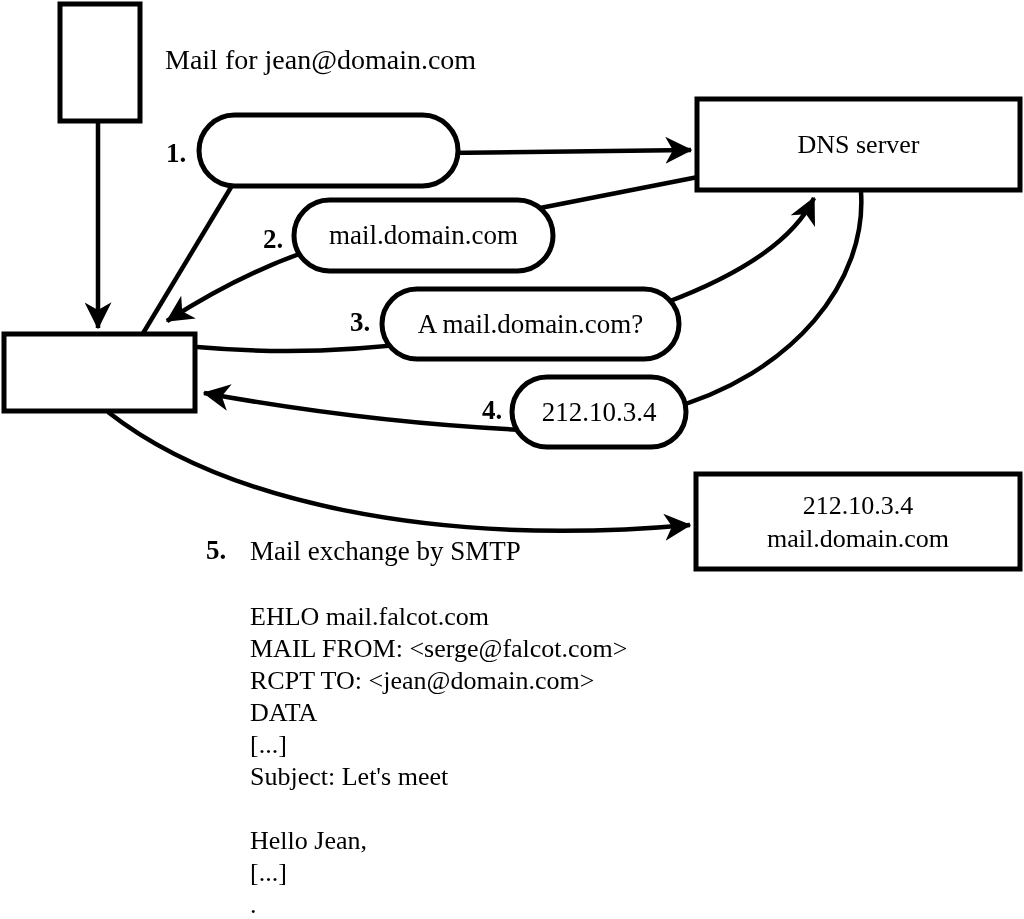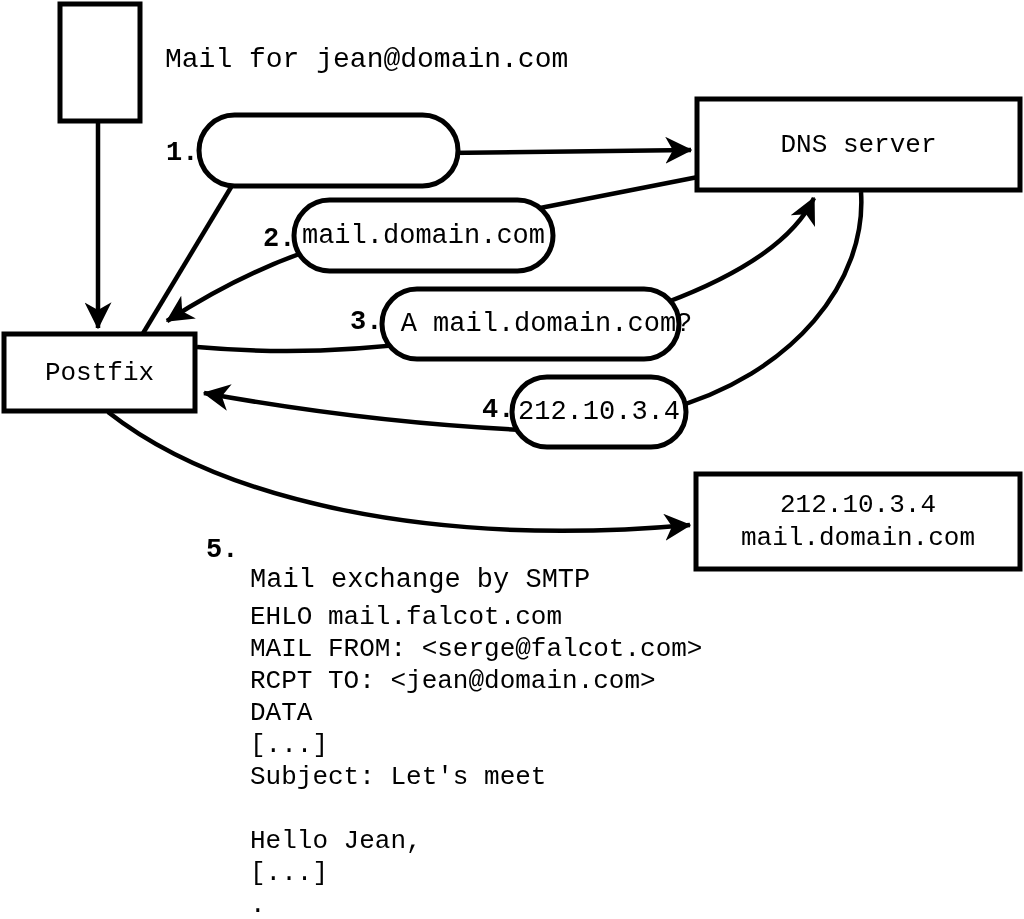--- a/index.html
+++ b/index.html
@@ -5,21 +5,21 @@
   html, body {
     margin: 0;
     padding: 0;
     background: #ffffff;
   }
   .canvas {
     position: relative;
     width: 1024px;
     height: 919px;
     background: #ffffff;
-    font-family: Liberation Mono, monospace;
+    font-family: Liberation Serif, serif;
     color: #000000;
     overflow: hidden;
   }
   .layer {
     position: absolute;
     left: 0;
     top: 0;
   }
   .txt {
     position: absolute;
@@ -114,38 +114,37 @@
   </svg>
 
   <div class="txt note" style="left:165px; top:44px;">Mail for jean@domain.com</div>
 
   <div class="txt num" style="left:166px; top:138px;">1.</div>
 
   <div class="txt num" style="left:263px; top:224px;">2.</div>
   <div class="pillbox" style="left:294px; top:200px; width:259px; height:71px;">mail.domain.com</div>
 
   <div class="txt num" style="left:350px; top:307px;">3.</div>
-  <div class="pillbox" style="left:398px; top:289px; width:297px; height:70px;">A mail.domain.com?</div>
+  <div class="pillbox" style="left:382px; top:289px; width:297px; height:70px;">A mail.domain.com?</div>
 
   <div class="txt num" style="left:482px; top:395px;">4.</div>
   <div class="pillbox" style="left:512px; top:377px; width:174px; height:70px;">212.10.3.4</div>
 
-  <div class="nodebox" style="left:4px; top:334px; width:191px; height:77px;">Postfix</div>
 
   <div class="nodebox" style="left:697px; top:99px; width:323px; height:91px;">DNS server</div>
 
   <div class="nodebox" style="left:696px; top:474px; width:324px; height:95px;">
     <div class="result-lines">
       <span>212.10.3.4</span>
       <span>mail.domain.com</span>
     </div>
   </div>
 
   <div class="txt num" style="left:206px; top:535px;">5.</div>
-  <div class="txt step5-label" style="left:250px; top:565px;">Mail exchange by SMTP</div>
+  <div class="txt step5-label" style="left:250px; top:536px;">Mail exchange by SMTP</div>
 
   <div class="smtp">EHLO mail.falcot.com
 MAIL FROM: &lt;serge@falcot.com&gt;
 RCPT TO: &lt;jean@domain.com&gt;
 DATA
 [...]
 Subject: Let's meet
 
 Hello Jean,
 [...]

